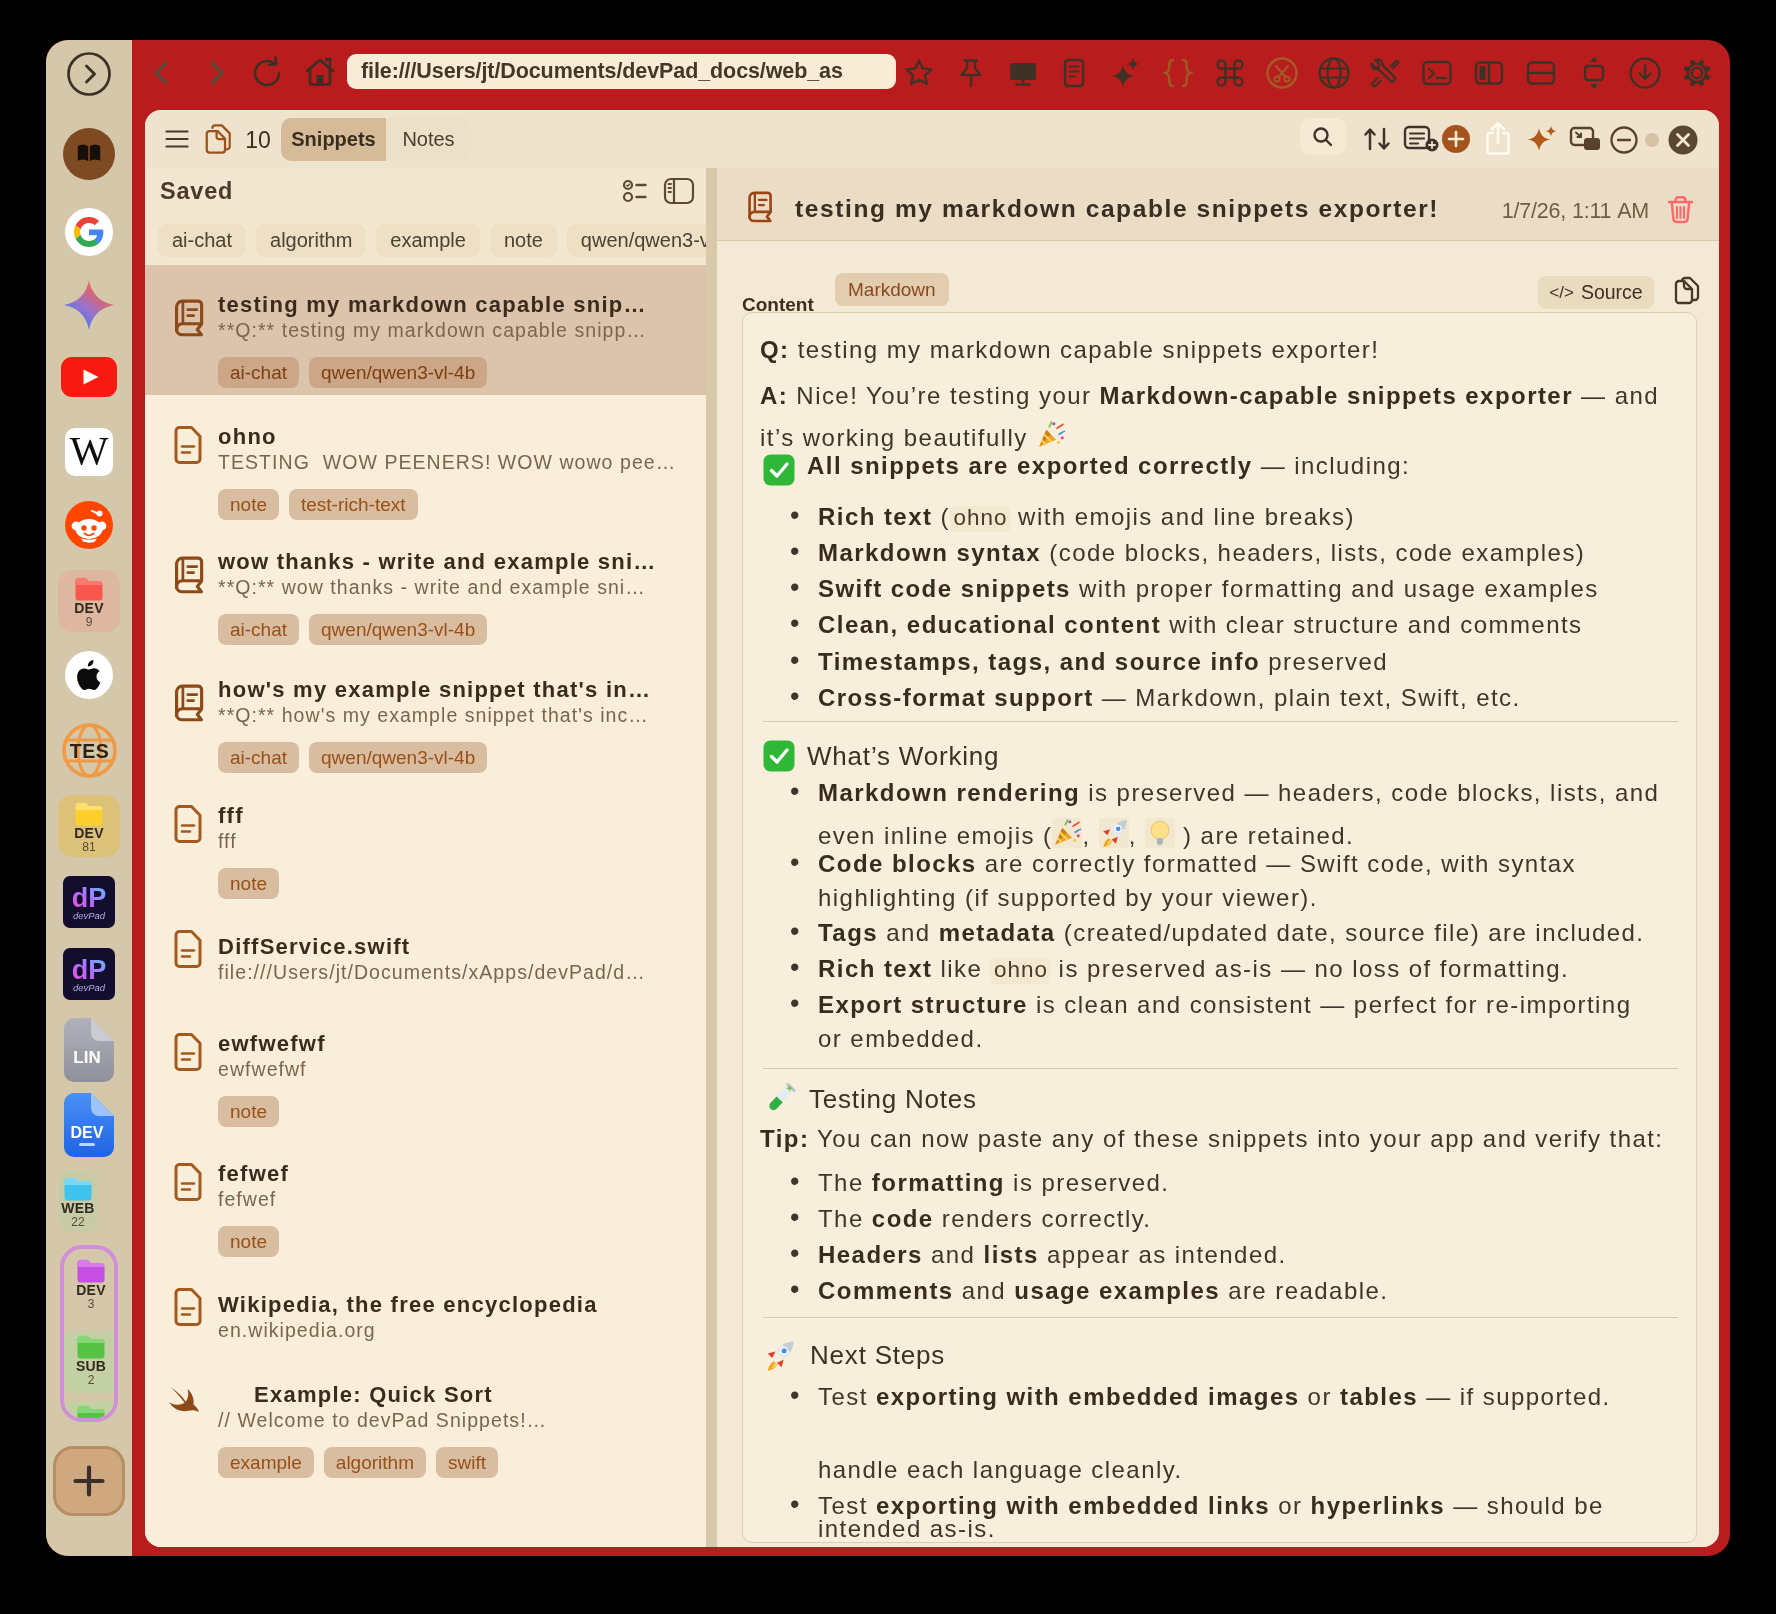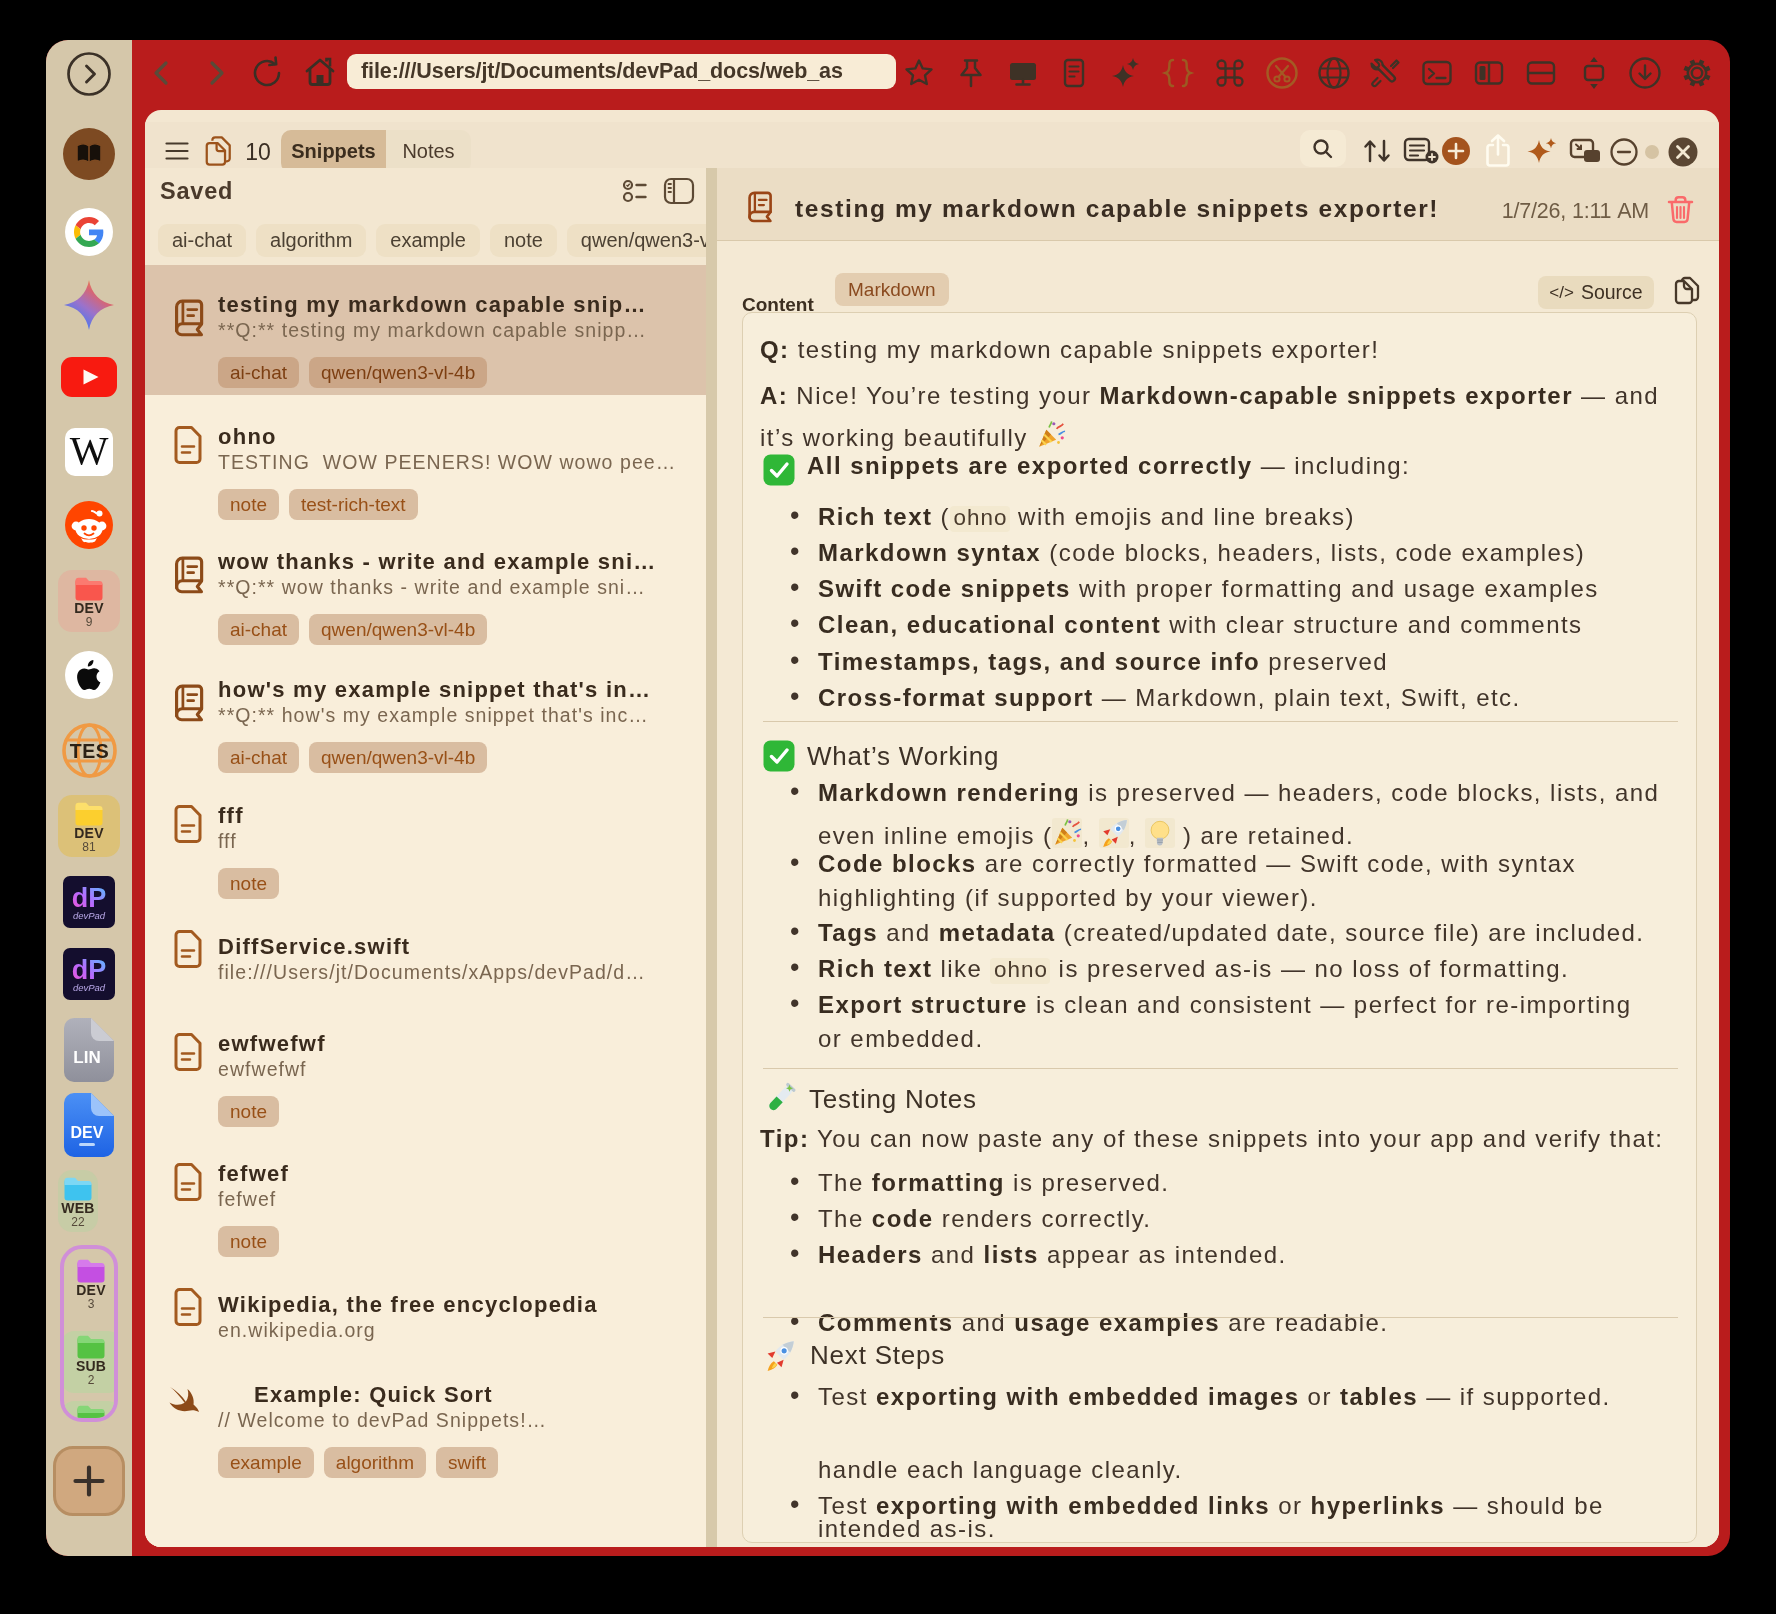--- a/index.html
+++ b/index.html
@@ -12,21 +12,21 @@
   .tile { position:absolute; border-radius:14px; display:flex; flex-direction:column; align-items:center; }
   .tlab { font-size:14px; font-weight:700; color:#33291e; line-height:15px; letter-spacing:0.2px;}
   .tnum { font-size:12px; color:#55493a; line-height:13px; }
   #toolbar { position:absolute; left:86px; top:0; right:0; height:70px; }
   .ti { position:absolute; color:#42352a; }
   #urlbar { position:absolute; left:215px; top:14px; width:549px; height:35px; background:#f8ecd6;
             border-radius:9px; display:flex; align-items:center; overflow:hidden;}
   #urltext { font-size:21.5px; font-weight:700; color:#453728; margin-left:14px; white-space:nowrap; letter-spacing:-0.1px;}
   #panel { position:absolute; left:99px; top:70px; width:1574px; height:1437px; background:#f3e7d1;
            border-radius:16px; overflow:hidden; }
-  #topbar { position:absolute; left:0; top:12px; width:100%; height:58px; background:#f0e3cd; }
+  #topbar { position:absolute; left:0; top:0; width:100%; height:58px; background:#f0e3cd; }
   #seg { position:absolute; left:136px; top:8px; height:43px; background:#ece0c8; border-radius:10px; display:flex; overflow:hidden; }
   .sgi { height:43px; display:flex; align-items:center; justify-content:center; font-size:20px; }
   #leftpane { position:absolute; left:0; top:58px; width:561px; bottom:0; background:#f3e7d1; }
   #listarea { position:absolute; left:0; top:97px; width:100%; bottom:0; background:#f9eeda; }
   #divider { position:absolute; left:561px; top:58px; width:11px; bottom:0; background:#d7c9aa; }
   #rightpane { position:absolute; left:572px; top:58px; right:0; bottom:0; background:#f4e9d4; }
   #rheader { position:absolute; left:0; top:0; width:100%; height:73px; background:#ebddc5; border-bottom:1px solid #d9c9ab;}
   #card { position:absolute; left:25px; top:144px; width:955px; height:1231px; background:#f7eedb;
           border:1.5px solid #ddcfb2; border-radius:10px; overflow:hidden; }
   .fchip { height:33px; display:flex; align-items:center; padding:0 14px; background:#eee0c5;
@@ -727,21 +727,21 @@
                   <rect x="12" y="2" width="8" height="28" rx="4" fill="#e4ebf0"></rect>
                   <path d="M12 17.5 h8 v8.5 a4 4 0 0 1-8 0 Z" fill="#2fb043"></path>
                   <rect x="10.5" y="0.5" width="11" height="3" rx="1.5" fill="#bcc9d1"></rect>
                 </g>
                 <path d="M25 3.5 l1 2.3 2.3 1 -2.3 1 -1 2.3 -1-2.3 -2.3-1 2.3-1 Z" fill="#7ac143"></path>
               </svg></span>Testing Notes</div>
         <div class="cl" style="left:17px;top:812px;"><b>Tip:</b> You can now paste any of these snippets into your app and verify that:</div>
         <div class="cl bu" style="left:75px;top:856px;">The <b>formatting</b> is preserved.</div>
         <div class="cl bu" style="left:75px;top:892px;">The <b>code</b> renders correctly.</div>
         <div class="cl bu" style="left:75px;top:928px;"><b>Headers</b> and <b>lists</b> appear as intended.</div>
-        <div class="cl bu" style="left:75px;top:964px;margin-top:32px;"><b>Comments</b> and <b>usage examples</b> are readable.</div>
+        <div class="cl bu" style="left:75px;top:964px;"><b>Comments</b> and <b>usage examples</b> are readable.</div>
         <div class="hr" style="top:1004px;"></div>
         <div class="hd" style="left:20px;top:1026px;"><span style="display:inline-block;vertical-align:-8px;margin-right:14px;"><svg width="33" height="33" viewBox="0 0 32 32">
                 <path d="M29.8 2.2 C22.5 2.8 16 6.3 12 12 L20 20 C25.8 16 29.2 9.5 29.8 2.2 Z" fill="#e3e9ee"></path>
                 <path d="M29.8 2.2 C26 2.5 22.3 3.7 19 5.6 L26.4 13 C28.3 9.7 29.5 6 29.8 2.2 Z" fill="#c3ced6"></path>
                 <circle cx="20.5" cy="11.5" r="3.1" fill="#4a90e2" stroke="#fff" stroke-width="1.2"></circle>
                 <path d="M12 12 L4.5 14 L9 18.5 Z" fill="#e23b2e"></path>
                 <path d="M20 20 L18 27.5 L13.5 23 Z" fill="#e23b2e"></path>
                 <path d="M10.5 21.5 C7 23.5 5.5 27 4.5 31 C8.5 30 12 28.5 14 25 Z" fill="#f6a21c"></path>
                 <path d="M12 23 C10 24.5 9 26.5 8.5 28.5 C10.5 28 12.5 27 13.5 25 Z" fill="#fbd34d"></path>
               </svg></span>Next Steps</div>

